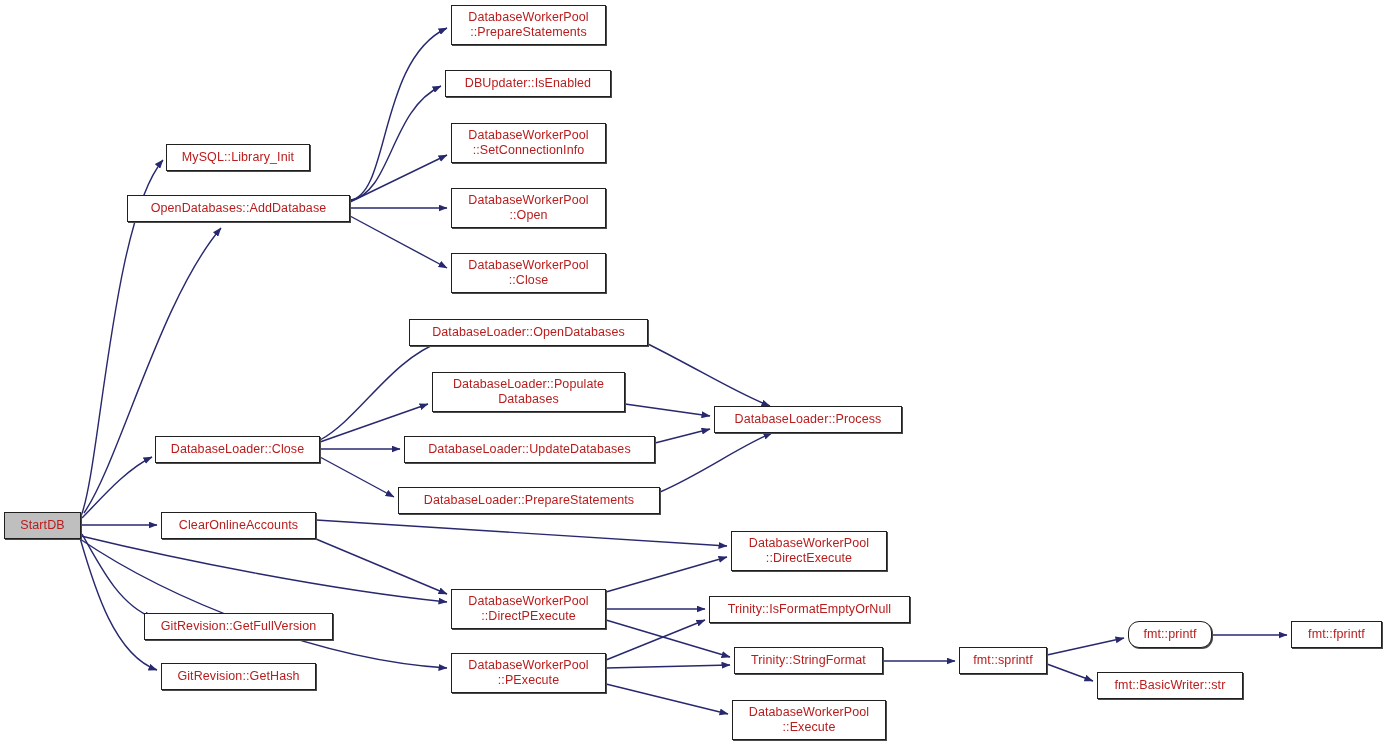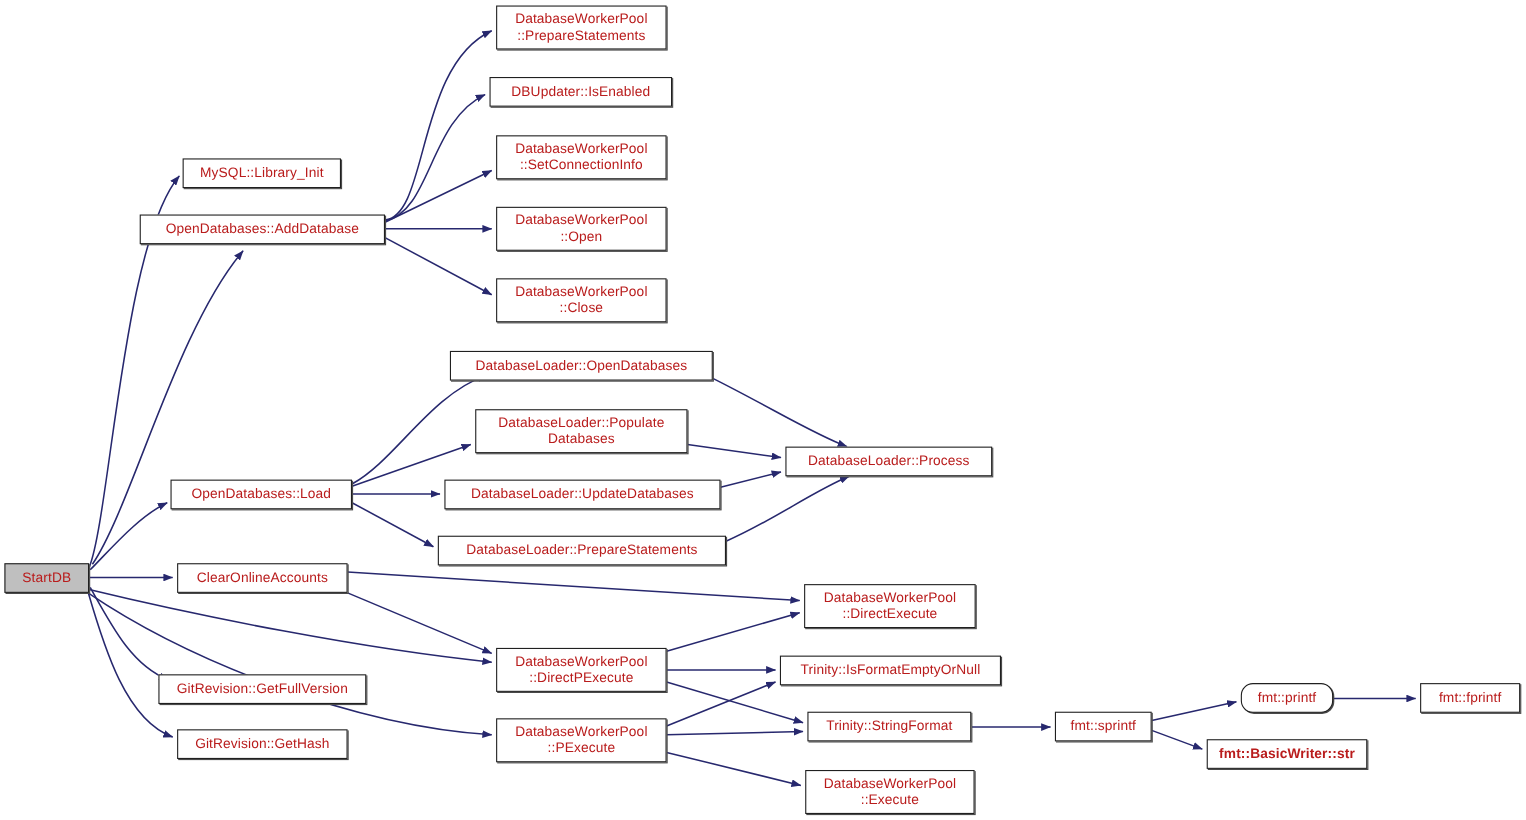--- a/index.html
+++ b/index.html
@@ -102,21 +102,21 @@
       <div class="node" style="left: 127px; top: 195px; width: 223px; height: 27px;"><span class="node-label">OpenDatabases::AddDatabase</span></div>
       <div class="node" style="left: 451px; top: 5px; width: 155px; height: 40px;"><span class="node-label">DatabaseWorkerPool
 ::PrepareStatements</span></div>
       <div class="node" style="left: 445px; top: 70px; width: 166px; height: 27px;"><span class="node-label">DBUpdater::IsEnabled</span></div>
       <div class="node" style="left: 451px; top: 123px; width: 155px; height: 40px;"><span class="node-label">DatabaseWorkerPool
 ::SetConnectionInfo</span></div>
       <div class="node" style="left: 451px; top: 188px; width: 155px; height: 40px;"><span class="node-label">DatabaseWorkerPool
 ::Open</span></div>
       <div class="node" style="left: 451px; top: 253px; width: 155px; height: 40px;"><span class="node-label">DatabaseWorkerPool
 ::Close</span></div>
-      <div class="node" style="left: 155px; top: 436px; width: 165px; height: 27px;"><span class="node-label">OpenDatabases::Load</span></div>
+      <div class="node" style="left: 155px; top: 436px; width: 165px; height: 27px;"><span class="node-label">DatabaseLoader::Close</span></div>
       <div class="node" style="left: 409px; top: 319px; width: 239px; height: 27px;"><span class="node-label">DatabaseLoader::OpenDatabases</span></div>
       <div class="node" style="left: 432px; top: 372px; width: 193px; height: 40px;"><span class="node-label">DatabaseLoader::Populate
 Databases</span></div>
       <div class="node" style="left: 404px; top: 436px; width: 251px; height: 27px;"><span class="node-label">DatabaseLoader::UpdateDatabases</span></div>
       <div class="node" style="left: 398px; top: 487px; width: 262px; height: 27px;"><span class="node-label">DatabaseLoader::PrepareStatements</span></div>
       <div class="node" style="left: 714px; top: 406px; width: 188px; height: 27px;"><span class="node-label">DatabaseLoader::Process</span></div>
       <div class="node" style="left: 161px; top: 512px; width: 155px; height: 27px;"><span class="node-label">ClearOnlineAccounts</span></div>
       <div class="node" style="left: 144px; top: 613px; width: 189px; height: 27px;"><span class="node-label">GitRevision::GetFullVersion</span></div>
       <div class="node" style="left: 161px; top: 663px; width: 155px; height: 27px;"><span class="node-label">GitRevision::GetHash</span></div>
       <div class="node" style="left: 451px; top: 589px; width: 155px; height: 40px;"><span class="node-label">DatabaseWorkerPool
@@ -125,15 +125,15 @@
 ::PExecute</span></div>
       <div class="node" style="left: 731px; top: 531px; width: 156px; height: 40px;"><span class="node-label">DatabaseWorkerPool
 ::DirectExecute</span></div>
       <div class="node" style="left: 709px; top: 596px; width: 201px; height: 27px;"><span class="node-label">Trinity::IsFormatEmptyOrNull</span></div>
       <div class="node" style="left: 734px; top: 647px; width: 149px; height: 27px;"><span class="node-label">Trinity::StringFormat</span></div>
       <div class="node" style="left: 732px; top: 700px; width: 154px; height: 40px;"><span class="node-label">DatabaseWorkerPool
 ::Execute</span></div>
       <div class="node" style="left: 959px; top: 647px; width: 88px; height: 27px;"><span class="node-label">fmt::sprintf</span></div>
       <div class="node" style="left: 1128px; top: 621px; width: 84px; height: 27px; border-radius: 11px;"><span class="node-label">fmt::printf</span></div>
       <div class="node" style="left: 1291px; top: 621px; width: 91px; height: 27px;"><span class="node-label">fmt::fprintf</span></div>
-      <div class="node" style="left: 1097px; top: 672px; width: 146px; height: 27px; font-weight: bold;"><span class="node-label">fmt::BasicWriter::str</span></div>
+      <div class="node" style="left: 1097px; top: 672px; width: 146px; height: 27px;"><span class="node-label">fmt::BasicWriter::str</span></div>
     </div>
 </div>
 
 </body></html>

